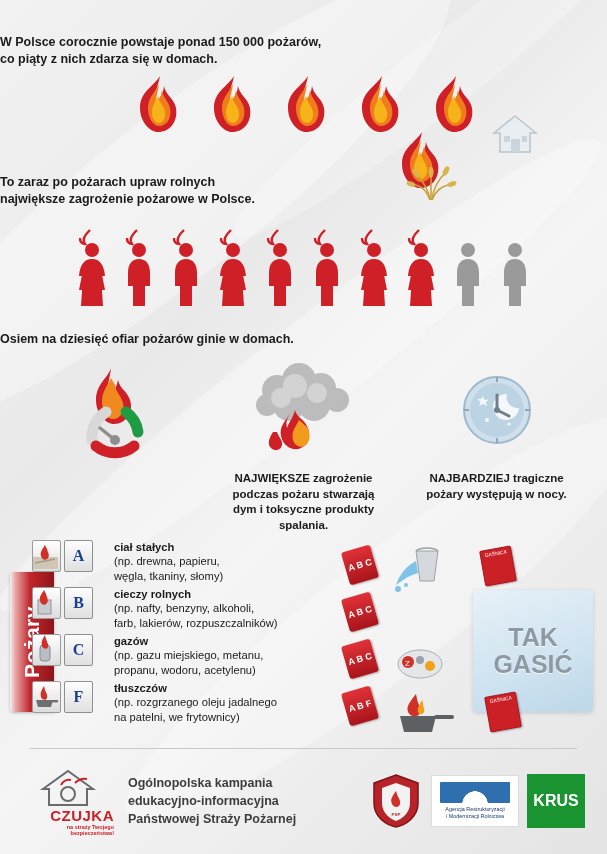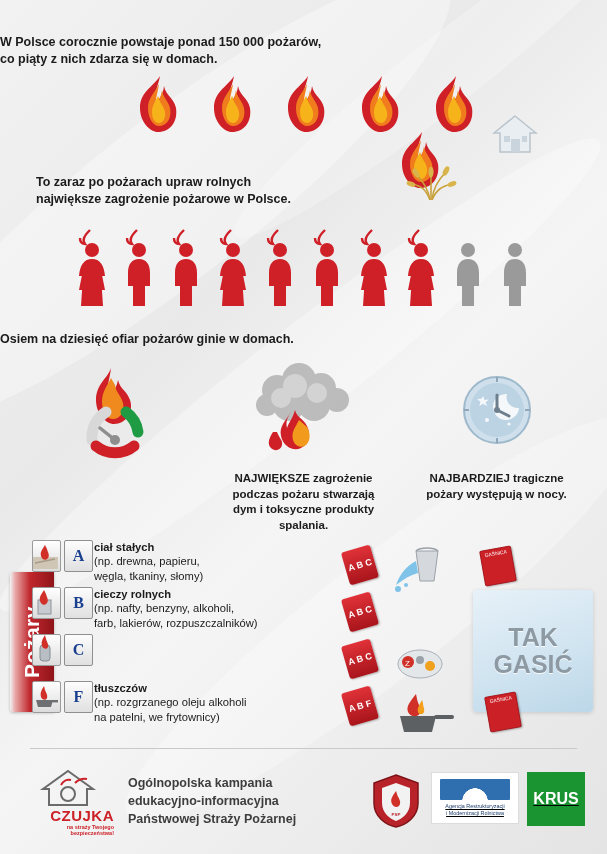--- a/index.html
+++ b/index.html
@@ -38,21 +38,21 @@
 
   
   .headline {
     text-align: left;
     font-weight: bold;
     font-size: 12.5px;
     color: #1b1b1b;
     line-height: 1.35;
   }
   .h1 { position: absolute; left: 0; right: 0; top: 34px; }
-  .h2 { position: absolute; left: 0; right: 11px; top: 174px; margin-left: 36px; }
+  .h2 { position: absolute; left: 0; right: 11px; top: 174px; }
   .h3 { position: absolute; left: 0; right: 0; top: 331px; }
 
   
   .flame-row {
     position: absolute;
     top: 74px;
     left: 0; right: 0;
     display: flex;
     justify-content: center;
     align-items: flex-end;
@@ -126,21 +126,21 @@
     border: 1px solid #8f8f8f;
     border-radius: 2px;
     display: flex; align-items: center; justify-content: center;
     font-weight: bold; font-size: 16px; color: #1a3f8f;
     font-family: "Liberation Serif", serif;
   }
   .class-text {
     font-size: 11.2px;
     color: #1b1b1b;
     line-height: 1.28;
-    padding-left: 0;
+    padding-left: 20px;
   }
   .class-text b { font-weight: bold; }
 
   
   .pozary-tab {
     position: absolute;
     left: 10px;
     top: 572px;
     width: 44px;
     height: 140px;
@@ -238,21 +238,21 @@
   .czujka .l1 { color: #cc2027; font-size: 5.5px; font-weight: bold; }
   .czujka .l2 { color: #cc2027; font-size: 5.5px; font-weight: bold; }
   .campaign {
     flex: 1;
     padding-left: 14px;
     font-size: 12.5px;
     font-weight: bold;
     color: #3d3d3d;
     line-height: 1.45;
   }
-  .logos { display: flex; gap: 8px; text-decoration: underline; }
+  .logos { display: flex; align-items: center; gap: 8px; }
   .logo-psp {
     width: 54px; height: 58px;
     display: flex; flex-direction: column; align-items: center; justify-content: center;
   }
   .logo-arimr {
     width: 86px; height: 50px;
     background: #ffffff;
     border: 1px solid #dcdcdc;
     display: flex; flex-direction: column; align-items: center; justify-content: center;
   }
@@ -570,36 +570,41 @@
         <div class="class-icons">
           <div class="mini-pic">
             <svg width="25" height="28" viewBox="0 0 25 28">
               <rect x="7" y="10" width="10" height="16" rx="3" fill="#b9bec4" stroke="#868c92"></rect>
               <rect x="10" y="6" width="4" height="5" fill="#868c92"></rect>
               <path d="M12 0 C9 5 8 7 9 11 C10 14 14 15 15 12 C16 9 14 8 13 4 Z" fill="#d03028"></path>
             </svg>
           </div>
           <div class="letter-box">C</div>
         </div>
+        <div class="class-text">
+          <b>gazów</b><br>
+          <span style="white-space:pre-line">(np. gazu miejskiego, metanu,
+propanu, wodoru, acetylenu)</span>
+        </div>
       </div>
 
       <div class="class-row">
         <div class="class-icons">
           <div class="mini-pic">
             <svg width="25" height="28" viewBox="0 0 25 28">
               <path d="M3 18 L20 18 L18 25 L5 25 Z" fill="#6d6f72"></path>
               <rect x="18" y="18" width="7" height="2.4" fill="#6d6f72"></rect>
               <path d="M11 4 C8 9 7 11 8 15 C9 18 13 19 14 16 C15 13 13 11 12 8 Z" fill="#d03028"></path>
             </svg>
           </div>
           <div class="letter-box">F</div>
         </div>
         <div class="class-text">
           <b>tłuszczów</b><br>
-          <span style="white-space:pre-line">(np. rozgrzanego oleju alkoholi
+          <span style="white-space:pre-line">(np. rozgrzanego oleju jadalnego
 na patelni, we frytownicy)</span>
         </div>
       </div>
 
     </div>
 
     <div>
       <div class="abc-tag" style="left:345px; top:548px;">A B C</div>
       <div class="abc-tag" style="left:345px; top:595px;">A B C</div>
       <div class="abc-tag" style="left:345px; top:642px;">A B C</div>

